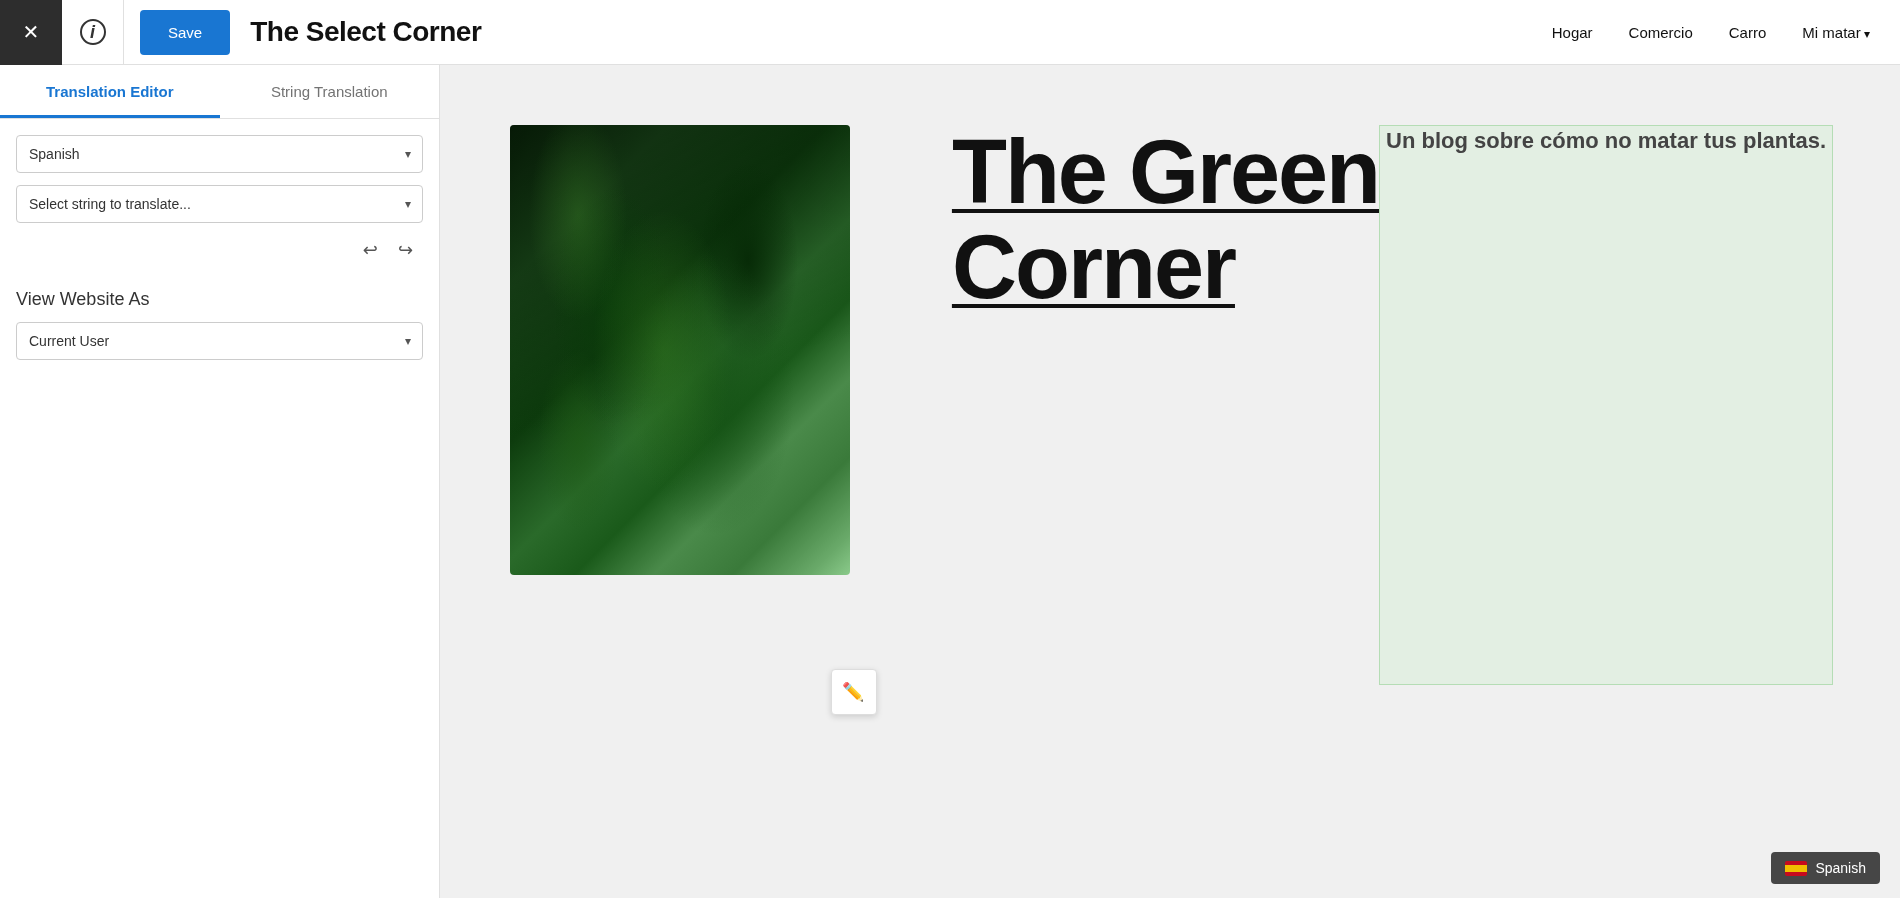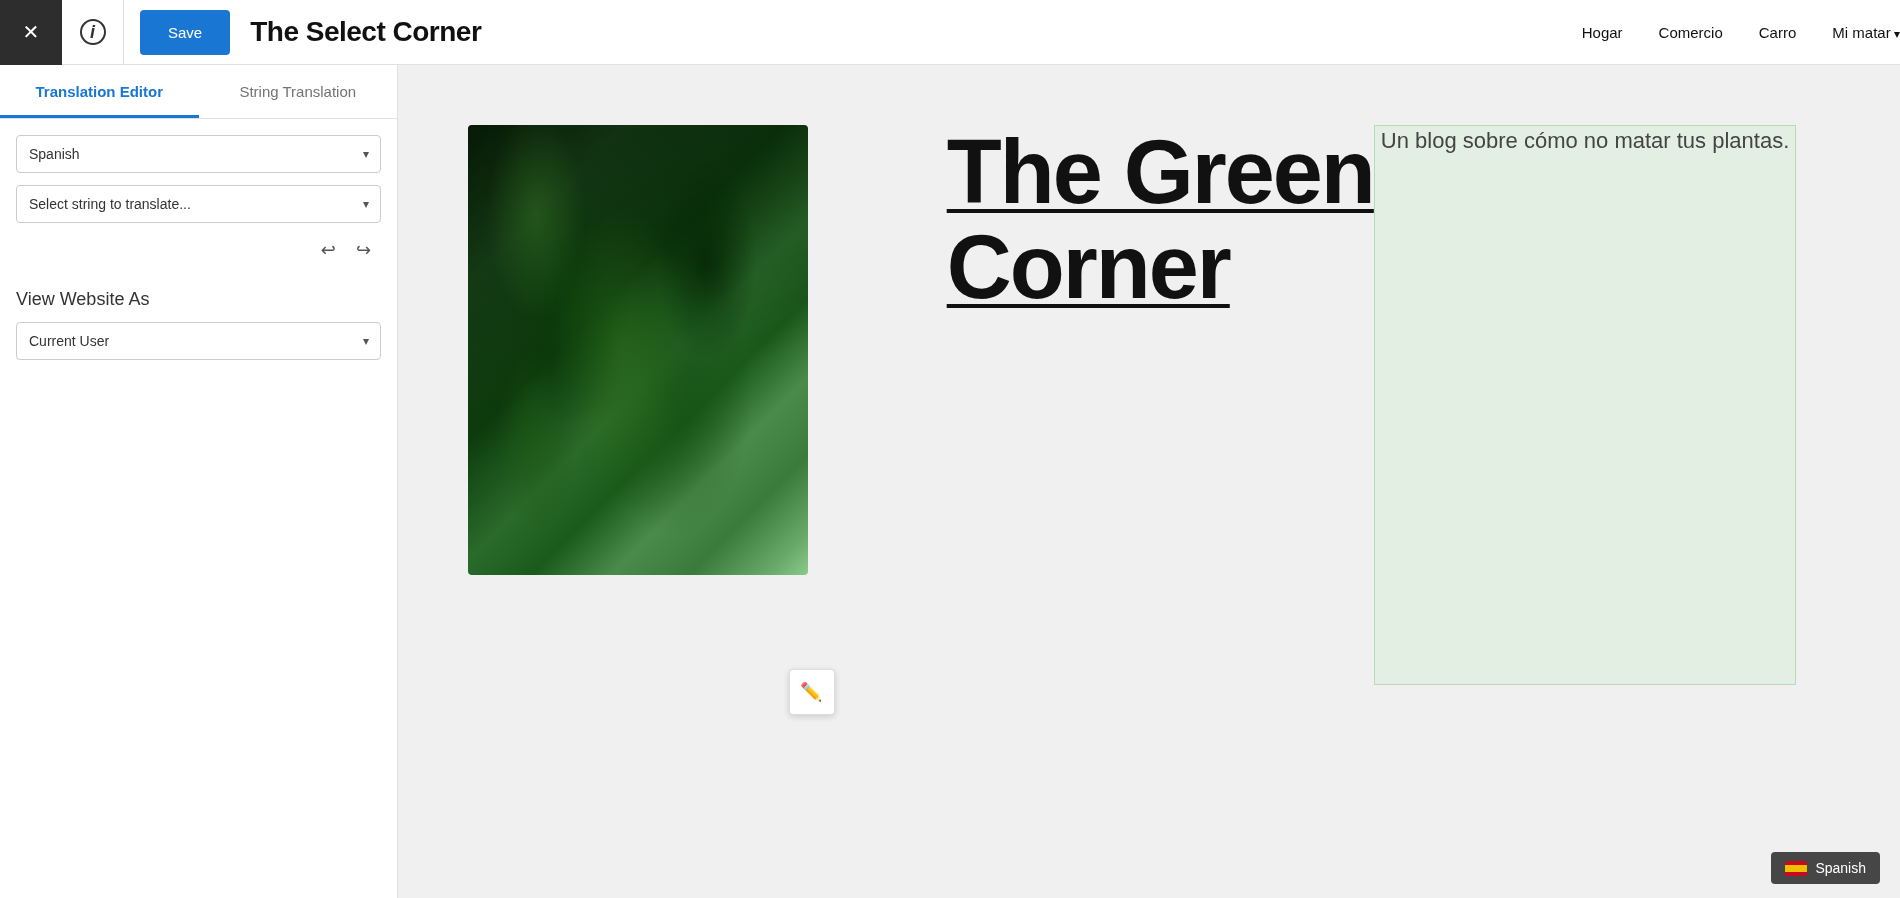--- a/index.html
+++ b/index.html
@@ -27,31 +27,31 @@
       margin-left: 16px; background: #1976d2; color: #fff; border: none;
       padding: 14px 28px; border-radius: 4px; font-size: 15px; font-weight: 500; cursor: pointer;
     }
     .site-title-area {
       display: flex; align-items: center; padding-left: 20px; flex: 1;
     }
     .site-title {
       font-size: 28px; font-weight: 700; color: #111; letter-spacing: -0.5px;
     }
     .top-nav {
-      display: flex; align-items: center; gap: 36px; 
+      display: flex; align-items: center; gap: 36px; padding-right: 30px;
     }
     .nav-item { font-size: 15px; color: #111; cursor: pointer; }
     .nav-item.has-arrow::after { content: ' ▾'; font-size: 12px; }
 
     
     .main-content { display: flex; flex: 1; overflow: hidden; }
 
     
     .sidebar {
-      width: 398px; flex-shrink: 0; border-right: 1px solid #e0e0e0;
+      width: 440px; flex-shrink: 0; border-right: 1px solid #e0e0e0;
       display: flex; flex-direction: column; background: #fff;
     }
 
     
     .tabs { display: flex; border-bottom: 1px solid #e0e0e0; }
     .tab {
       flex: 1; padding: 18px 10px; text-align: center; font-size: 15px;
       cursor: pointer; color: #737373; position: relative;
     }
     .tab.active { color: #1976d2; font-weight: 600; }
@@ -143,21 +143,21 @@
       flex: 1; padding-left: 60px; display: flex; 
       justify-content: center;
     }
     .hero-title {
       font-size: 90px; font-weight: 900; line-height: 1.05; color: #111;
       text-decoration: underline; text-decoration-thickness: 4px;
       text-underline-offset: 6px; letter-spacing: -2px; margin-bottom: 20px;
     }
     .hero-subtitle {
       font-size: 22px; color: #444; background: rgba(200,240,200,0.3);
-      display: inline-block; padding: 2px 6px; border: 1px solid rgba(0,150,0,0.2);
+      display: inline-block; padding: 2px 6px; border: 1px solid rgba(0,150,0,0.2); font-weight: bold;
     }
 
     
     .bottom-bar {
       position: absolute; bottom: 0; left: 0; right: 0; height: 60px;
       background: rgba(0,0,0,0.0); display: flex; align-items: center;
       justify-content: flex-end; padding-right: 20px;
     }
 
     

